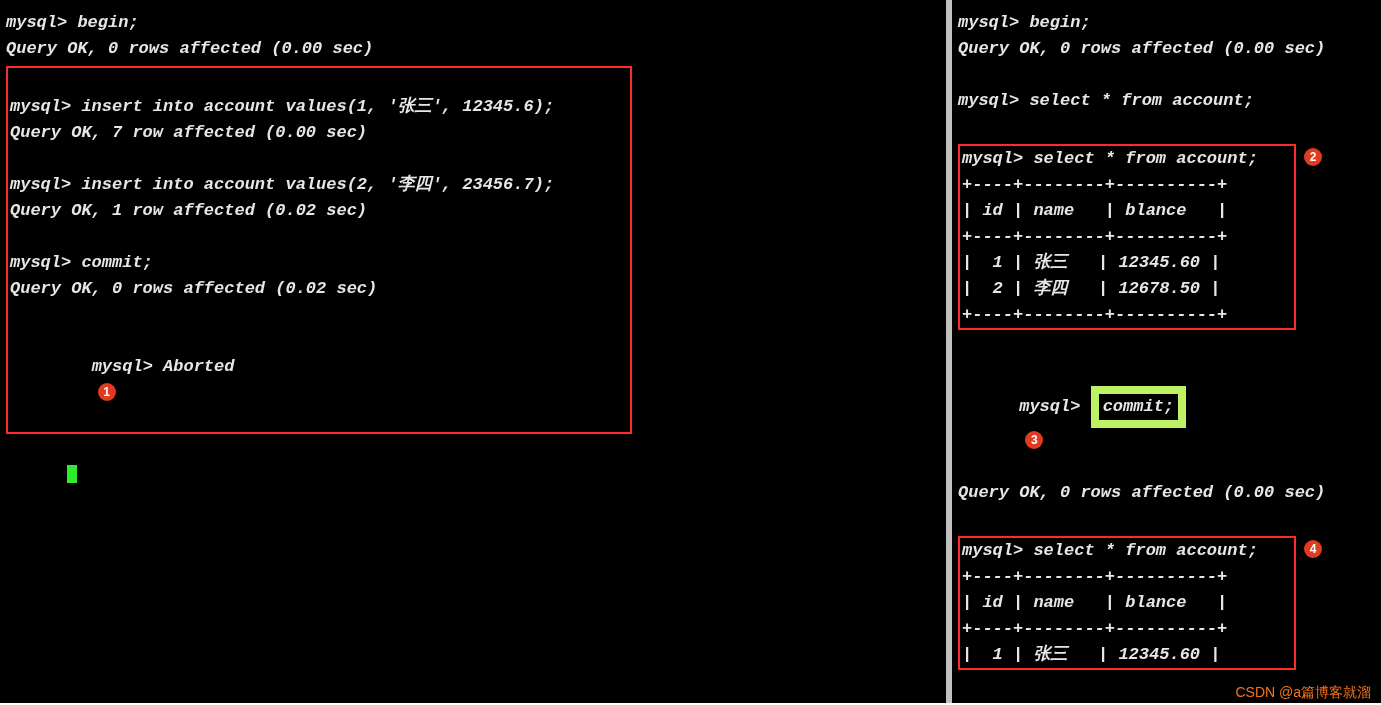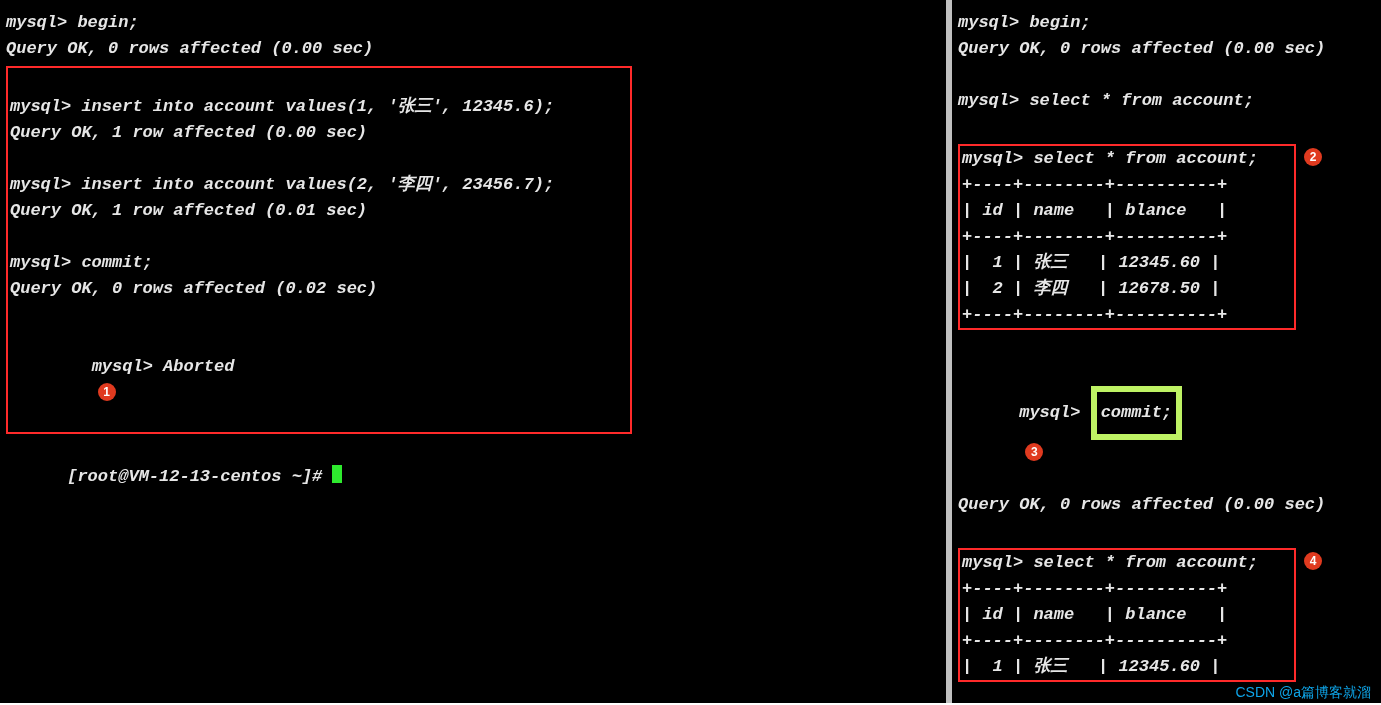--- a/index.html
+++ b/index.html
@@ -4,54 +4,54 @@
 <style>
   html,body{margin:0;padding:0;width:1381px;height:705px;background:#fff;font-family:"Courier New",monospace;font-style:italic;font-weight:bold;font-size:17px;line-height:26px;color:#e6e6e6}
   .wrap{display:flex;width:1381px;height:703px}
   .pane{background:#000;position:relative;padding:10px 8px 0 6px;box-sizing:border-box;overflow:hidden}
   .pane.left{width:950px;border-right:4px solid #c0c0c0}
   .pane.right{flex:1;border-left:2px solid #c0c0c0}
   .line{white-space:pre}
   .box{border:2px solid #ff2a2a;position:relative;padding:0 2px;margin:4px 0}
   .box.left-box{width:618px}
   .box.right-box{width:330px}
-  .inline-box{border:6px solid #bef264;display:inline-block;padding:8px 4px}
+  .inline-box{border:8px solid #bef264;display:inline-block;padding:0 4px}
   .badge{display:inline-flex;align-items:center;justify-content:center;width:18px;height:18px;border-radius:50%;background:#e03a1f;color:#fff;font:bold 12px/1 sans-serif;font-style:normal;vertical-align:1px;margin-left:6px}
   .badge.abs{position:absolute;right:-28px;top:2px}
   .cursor{display:inline-block;width:10px;height:18px;background:#2eea2e;vertical-align:-2px}
-  .watermark{position:absolute;right:10px;bottom:4px;color:#0ea5e9;font:14px/1 sans-serif;font-style:normal;font-weight:normal}
+  .watermark{position:absolute;right:10px;bottom:4px;color:#f97316;font:14px/1 sans-serif;font-style:normal;font-weight:normal}
 </style>
 </head>
 <body>
 
 <div class="wrap">
 
   <div class="pane left">
     <div class="line">mysql&gt; begin;</div>
     <div class="line">Query OK, 0 rows affected (0.00 sec)</div>
 
     <div class="box left-box">
       <div class="line">&nbsp;</div>
       <div class="line">mysql&gt; insert into account values(1, '张三', 12345.6);</div>
-      <div class="line">Query OK, 1 row affected (0.00 sec)</div>
+      <div class="line">Query OK, 7 row affected (0.00 sec)</div>
       <div class="line">&nbsp;</div>
       <div class="line">mysql&gt; insert into account values(2, '李四', 23456.7);</div>
-      <div class="line">Query OK, 1 row affected (0.01 sec)</div>
+      <div class="line">Query OK, 1 row affected (0.02 sec)</div>
       <div class="line">&nbsp;</div>
       <div class="line">mysql&gt; commit;</div>
       <div class="line">Query OK, 0 rows affected (0.02 sec)</div>
       <div class="line">&nbsp;</div>
       <div class="line">
         <span>mysql&gt; Aborted</span>
         <span class="badge">1</span>
       </div>
     </div>
 
     <div class="line">
-      <span>[root@VM-12-13-centos ~]# </span><span class="cursor"></span>
+      <span class="cursor"></span>
     </div>
   </div>
 
   <div class="pane right">
     <div class="line">mysql&gt; begin;</div>
     <div class="line">Query OK, 0 rows affected (0.00 sec)</div>
     <div class="line">&nbsp;</div>
     <div class="line">mysql&gt; select * from account;</div>
     <div class="line">&nbsp;</div>
 

